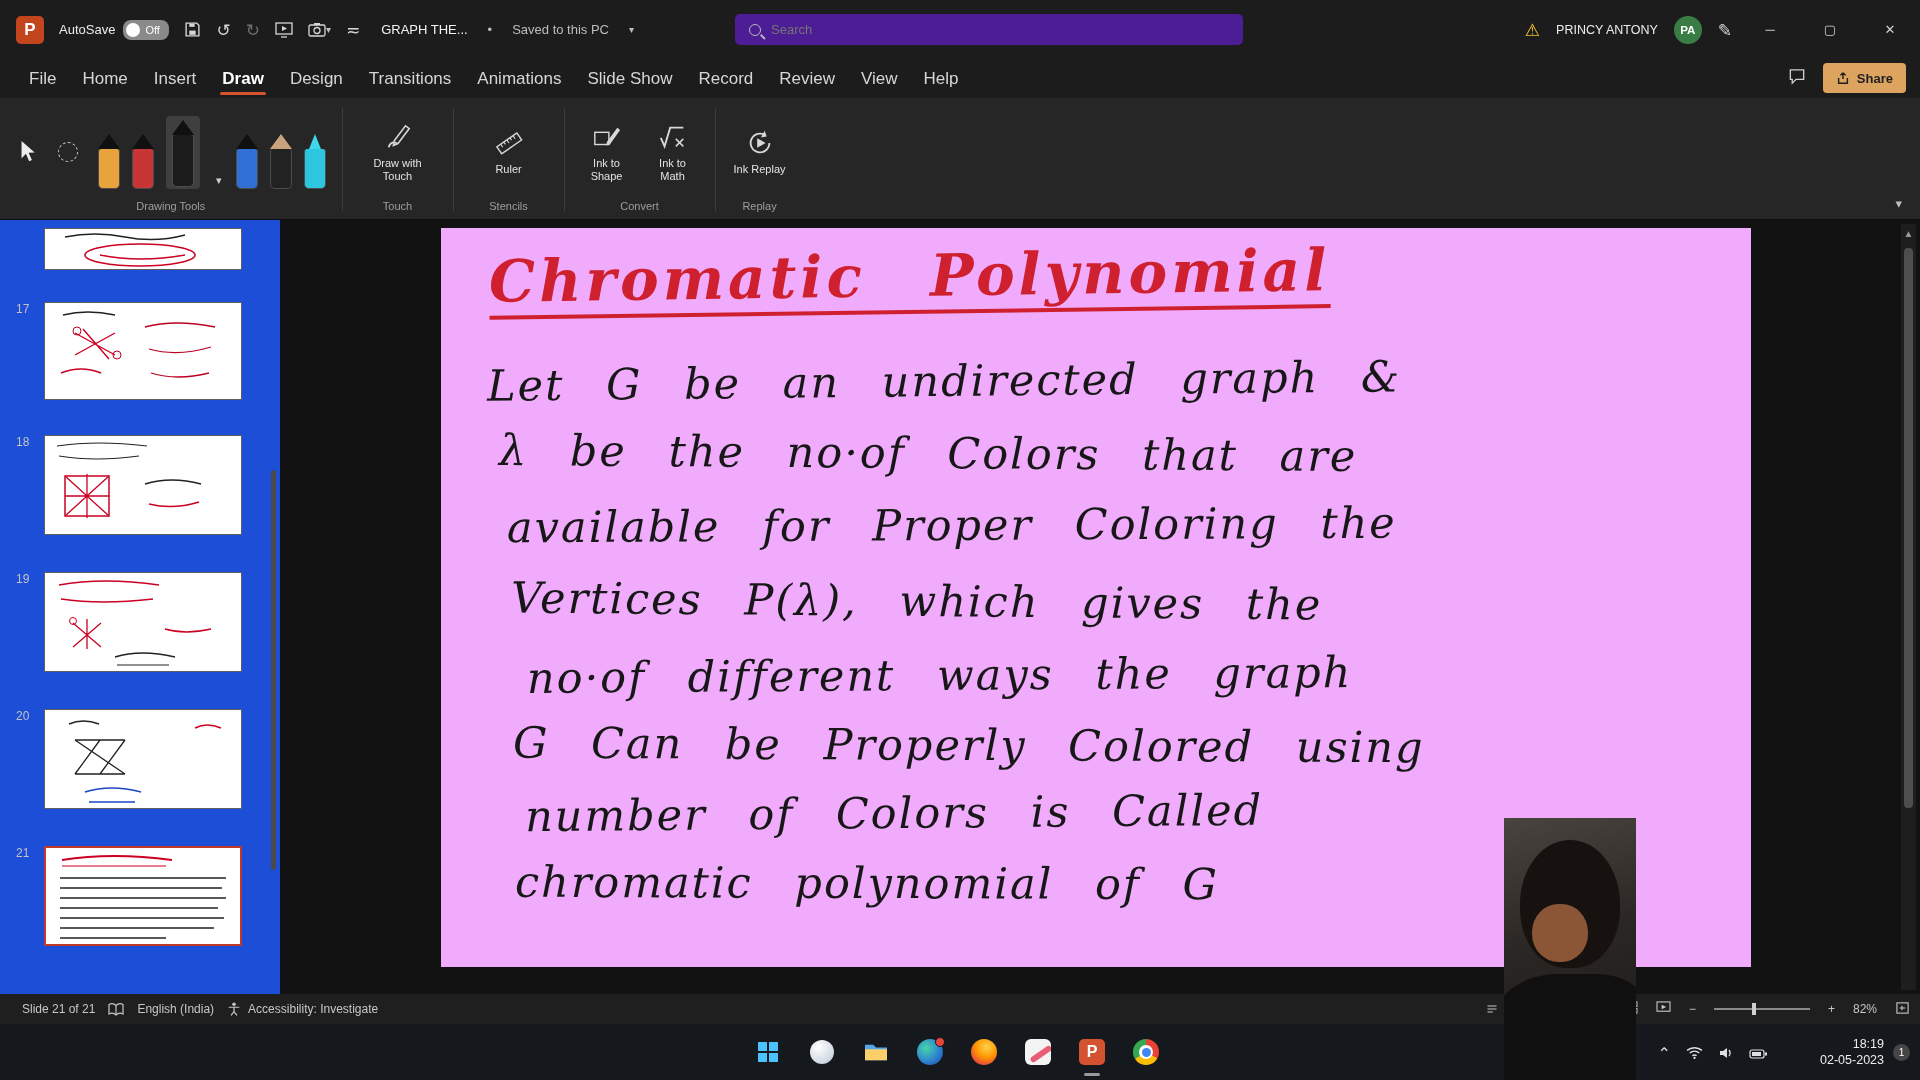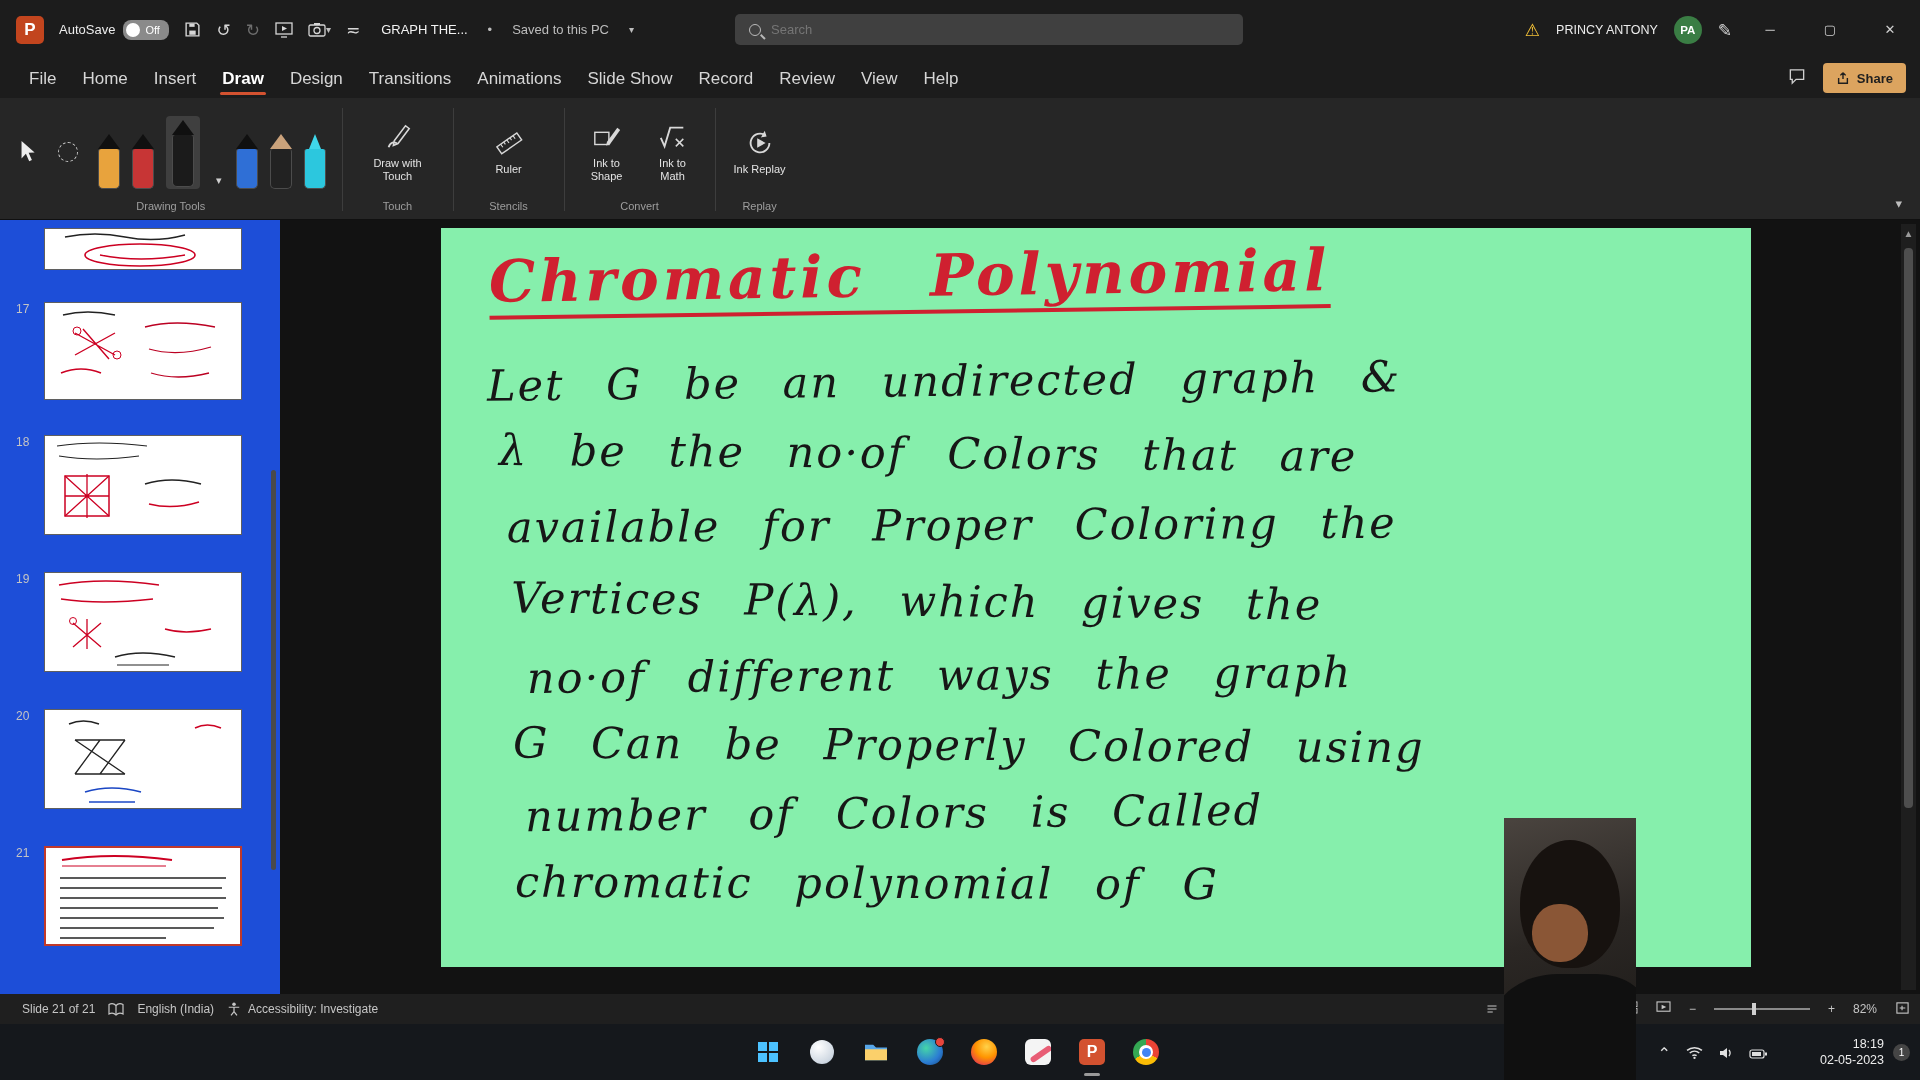--- a/index.html
+++ b/index.html
@@ -17,21 +17,21 @@
   .autosave { display:flex; align-items:center; gap:8px; font-size:13px; color:#ececec; }
   .toggle { width:46px; height:20px; background:#8a8a8a; border-radius:8px; display:flex; align-items:center; }
   .knob { width:14px; height:14px; background:#fff; border-radius:50%; margin-left:3px; }
   .toggle-text { font-size:11px; color:#fff; margin-left:5px; }
   .tb-icon { color:#d6d6d6; font-size:17px; display:flex; align-items:center; }
   .tb-icon.dim { color:#6e6e6e; }
   .filename-wrap { display:flex; align-items:center; gap:20px; font-size:13px; margin-left:6px; }
   .fname { color:#f2f2f2; }
   .fsep, .fsaved { color:#bdbdbd; }
   .chev { color:#bdbdbd; font-size:10px; }
-  .searchbox { position:absolute; left:735px; top:14px; width:508px; height:31px; background:#404040; border-radius:5px; display:flex; align-items:center; gap:10px; padding-left:14px; }
+  .searchbox { position:absolute; left:735px; top:14px; width:508px; height:31px; background:#4c1d95; border-radius:5px; display:flex; align-items:center; gap:10px; padding-left:14px; }
   .mag { width:12px; height:12px; border:1.6px solid #b9b9b9; border-radius:50%; position:relative; flex:none; }
   .mag::after { content:""; position:absolute; left:10px; top:11px; width:6px; height:1.6px; background:#b9b9b9; transform:rotate(45deg); }
   .searchbox input { background:transparent; border:none; outline:none; color:#cfcfcf; font-size:13px; width:400px; font-family:"Liberation Sans",sans-serif; }
   .tb-right { position:absolute; right:0; top:0; height:59px; display:flex; align-items:center; gap:16px; padding-right:8px; }
   .warn { color:#f2c037; font-size:17px; }
   .username { font-size:12.5px; color:#ececec; }
   .avatar { width:28px; height:28px; border-radius:50%; background:#3a7d44; color:#fff; font-size:11.5px; display:flex; align-items:center; justify-content:center; font-weight:bold; }
   .winbtn { width:44px; height:59px; display:flex; align-items:center; justify-content:center; color:#d0d0d0; font-size:13px; }
 
   
@@ -62,21 +62,21 @@
 
   
   .panel { position:absolute; top:220px; left:0; width:280px; height:774px; background:#1d4ed8; z-index:20; }
   .thumb { position:absolute; left:44px; width:198px; background:#fff; border:1px solid #5f5f5f; overflow:hidden; }
   .thumb.selected { border:2px solid #c0392b; }
   .tnum { position:absolute; left:16px; font-size:12px; color:#c4c4c4; }
   .panel-scroll { position:absolute; right:4px; top:250px; width:5px; height:400px; background:#4a4a4a; border-radius:3px; }
 
   
   .canvas { position:absolute; left:280px; top:220px; width:1640px; height:774px; background:#121212; z-index:10; }
-  .slide { position:absolute; left:161px; top:8px; width:1310px; height:739px; background:#86efac; }
+  .slide { position:absolute; left:161px; top:8px; width:1310px; height:739px; background:#f0abfc; }
   .hw { font-family:"DejaVu Serif",serif; font-style:italic; }
   .s-title { position:absolute; left:48px; top:14px; font-size:58px; font-weight:bold; color:#cf2030;
              letter-spacing:4px; word-spacing:40px; transform:rotate(-0.8deg);
              text-decoration:underline; text-decoration-thickness:4px; text-underline-offset:14px; white-space:nowrap; }
   .s-line { position:absolute; font-size:43px; color:#171717; letter-spacing:2px; word-spacing:26px; white-space:nowrap; }
   .vscroll { position:absolute; right:4px; top:4px; width:15px; height:766px; background:#1e1e1e; }
   .vs-arrow { color:#9a9a9a; font-size:10px; text-align:center; padding-top:4px; }
   .vs-thumb { position:absolute; left:3px; top:24px; width:9px; height:560px; background:#4e4e4e; border-radius:4px; }
 
   

